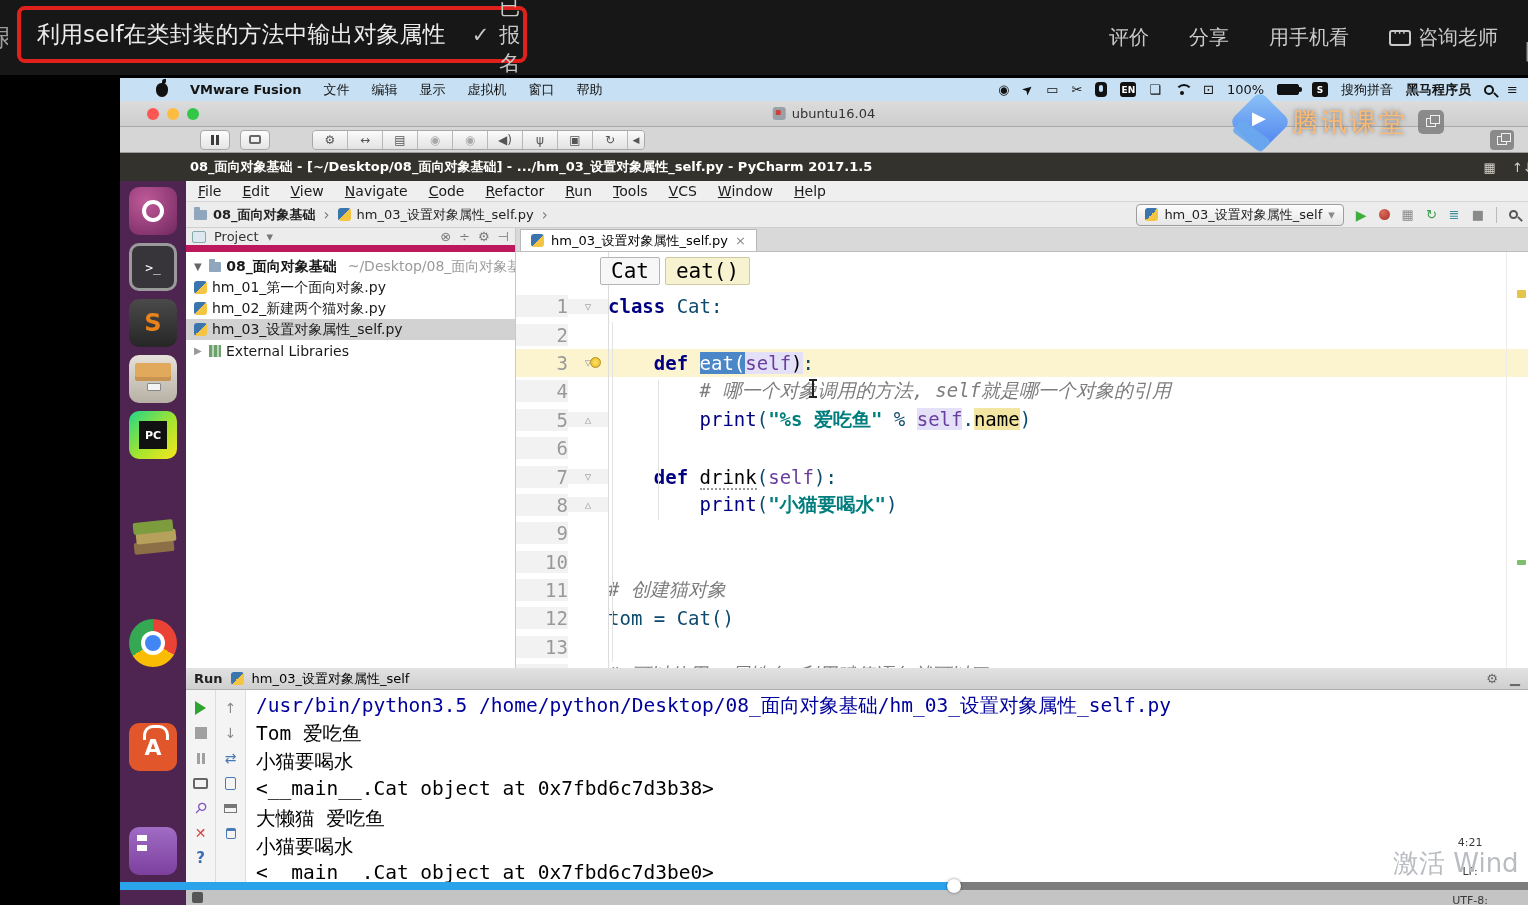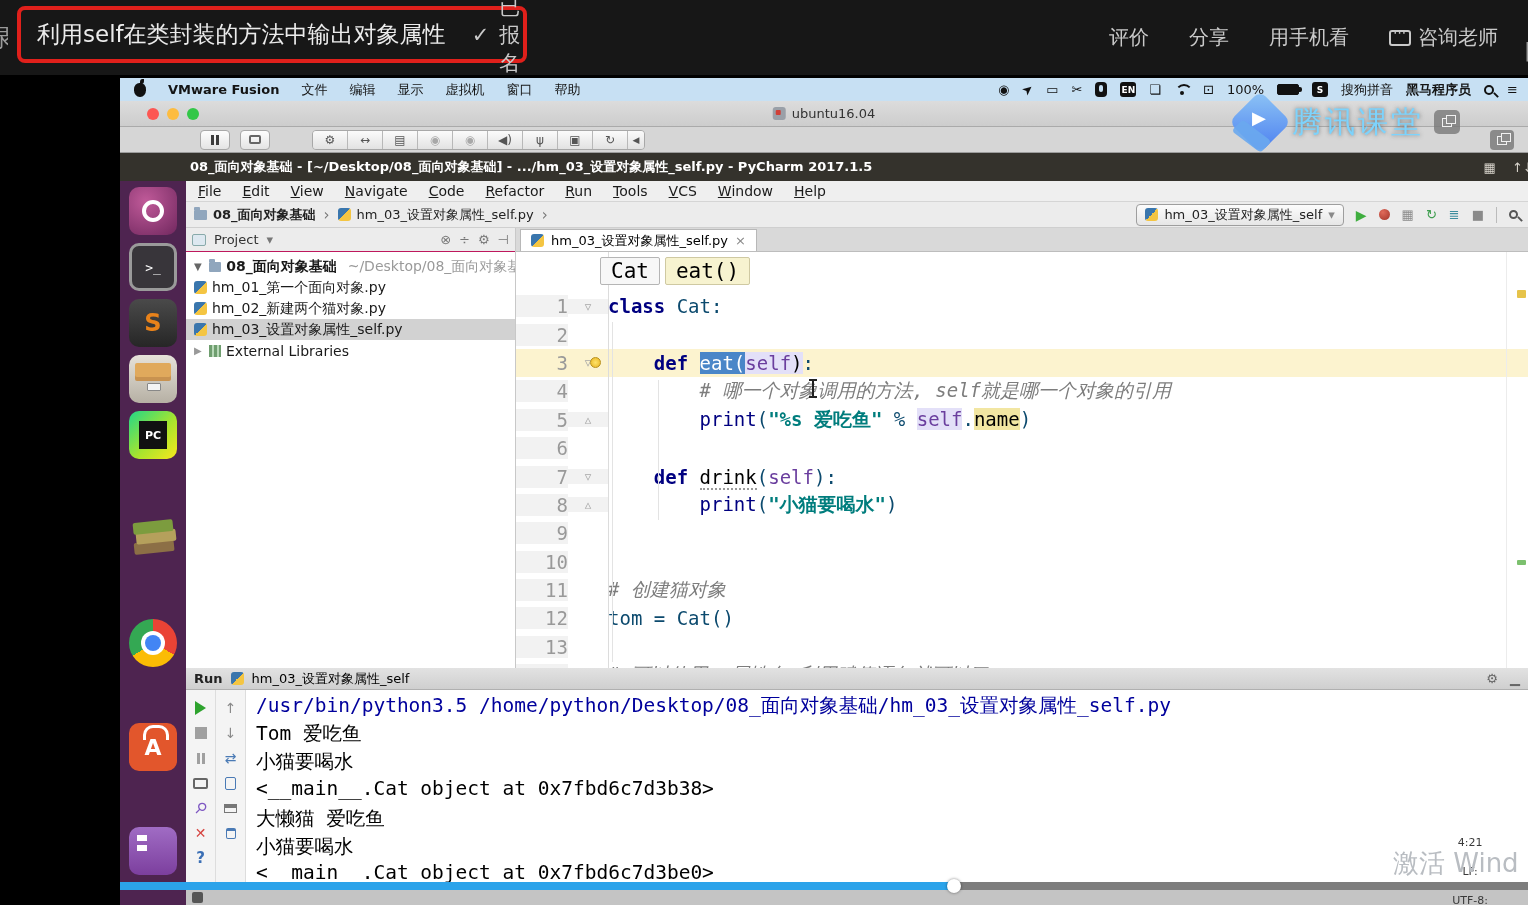--- a/index.html
+++ b/index.html
@@ -17,21 +17,21 @@
   #enrolled { color:#c9c9c9; font-size:21px; display:flex; gap:10px; align-items:center; }
   #topbar-links { right:30px; top:0; height:75px; display:flex; align-items:center; gap:40px; color:#c9c9c9; font-size:20px; }
   .tb-link { display:flex; align-items:center; gap:7px; cursor:pointer; }
   .chat-bubble { width:22px; height:16px; border:2px solid #c9c9c9; border-radius:3px; position:relative; display:inline-block; }
   .chat-bubble::after { content:"⋯"; position:absolute; left:2px; top:-7px; font-size:13px; color:#c9c9c9; }
   #partial-right { right:-4px; top:38px; color:#9a9a9a; font-size:20px; width:8px; overflow:hidden; }
 
   
   #macbar { left:120px; top:78px; width:1408px; height:23px; background:#c7e0f3;
             display:flex; align-items:center; font-size:13px; color:#141414; }
-  #mac-left { display:flex; align-items:center; gap:22px; padding-left:14px; }
+  #mac-left { display:flex; align-items:center; gap:22px; padding-left:36px; }
   .apple-logo { width:12px; height:14px; background:#111; border-radius:45% 45% 48% 48%; position:relative; }
   .apple-logo::before { content:""; position:absolute; right:2px; top:-4px; width:4px; height:5px; background:#111; border-radius:60% 0; }
   .mac-menu-item.first { font-weight:bold; }
   #mac-right { margin-left:auto; display:flex; align-items:center; gap:13px; padding-right:10px; }
   .st-ico { font-size:13px; color:#111; }
   .badge-black { background:#111; color:#fff; border-radius:3px; font-size:9px; font-weight:bold;
                  width:16px; height:15px; display:flex; align-items:center; justify-content:center; }
   .mic-ico { width:12px; height:15px; background:#111; border-radius:4px; position:relative; }
   .mic-ico::after { content:""; position:absolute; left:4px; top:3px; width:4px; height:7px; background:#c7e0f3; border-radius:2px; }
   .wifi-ico { width:16px; height:12px; position:relative; }
@@ -74,21 +74,21 @@
   #ubuntu-panel .title { white-space:nowrap; overflow:hidden; }
   #ubuntu-tray { margin-left:auto; display:flex; gap:16px; padding-right:12px; color:#d8d4cc; font-weight:normal; font-size:13px; }
 
   
   #tencent-wm { left:1238px; top:100px; z-index:55; display:flex; align-items:center; gap:10px; }
   .qq-diamond { width:44px; height:44px; background:linear-gradient(135deg,#8ec5f5,#4a7df0); transform:rotate(45deg);
                 border-radius:8px; position:relative; }
   .qq-diamond::before { content:"▶"; position:absolute; left:11px; top:9px; transform:rotate(-45deg); color:#fff; font-size:18px; }
   .qq-diamond::after { content:""; position:absolute; left:8px; top:30px; width:36px; height:16px;
                        background:#6aa8ee; transform:skewY(-8deg); border-radius:4px; opacity:.9; }
-  #wm-text { color:#7dd3fc; font-size:30px; letter-spacing:3px; text-shadow:0 0 4px rgba(90,90,90,.8); }
+  #wm-text { color:#fdba74; font-size:26px; letter-spacing:3px; text-shadow:0 0 4px rgba(90,90,90,.8); }
   #wm-restore { width:26px; height:24px; background:rgba(120,120,120,.8); border-radius:5px;
                 display:flex; align-items:center; justify-content:center; }
 
   
   #launcher { left:120px; top:181px; width:66px; height:724px; background:#4e2450; z-index:5; }
   .dock-item { position:absolute; left:9px; width:48px; height:48px; border-radius:10px; }
   .run-arrow { position:absolute; width:0; height:0; border-top:5px solid transparent; border-bottom:5px solid transparent; }
   .arrow-left { left:120px; border-left:6px solid #fff; }
   .arrow-right { left:180px; border-right:6px solid #fff; }
   .ic-ubuntu { background:radial-gradient(circle at 35% 30%, #c05a99, #71285f); display:flex; align-items:center; justify-content:center; }
@@ -132,21 +132,21 @@
   .bug-ico { width:11px; height:11px; border-radius:50%; background:radial-gradient(circle at 35% 30%, #e06a5a, #a2352a); display:inline-block; }
   .ico-gray { color:#8a8a8a; font-size:13px; }
   .ico-green { color:#3f9e4f; font-size:13px; }
   .ico-teal { color:#3f8e9e; font-size:13px; }
   .vsep { width:1px; height:16px; background:#bbb; }
   .mag2 { width:9px; height:9px; border:2px solid #555; border-radius:50%; position:relative; display:inline-block; }
   .mag2::after { content:""; position:absolute; left:6px; top:6px; width:6px; height:2px; background:#555; transform:rotate(45deg); }
 
   
   #project-panel { left:186px; top:228px; width:330px; height:440px; background:#fff; border-right:1px solid #c8c8c8; overflow:hidden; }
-  #project-header { height:24px; background:#ececec; border-bottom:1px solid #be185d; display:flex; align-items:center;
+  #project-header { height:24px; background:#ececec; border-bottom:7px solid #be185d; display:flex; align-items:center;
                     gap:8px; padding:0 6px; font-size:13px; color:#333; }
   .ph-ico { width:14px; height:12px; border:1px solid #8aa; background:#dde8f0; border-radius:2px; }
   #project-header .spacer { flex:1; }
   .ph-btn { color:#777; font-size:13px; }
   .tree { font-size:14px; color:#1a1a1a; padding-top:4px; }
   .trow { height:21px; display:flex; align-items:center; gap:5px; white-space:nowrap; padding-left:8px; }
   .trow.indent { }
   .trow.selected { background:#d2d2d2; }
   .tri { font-size:10px; color:#666; width:10px; }
   .troot-label { font-weight:bold; }

